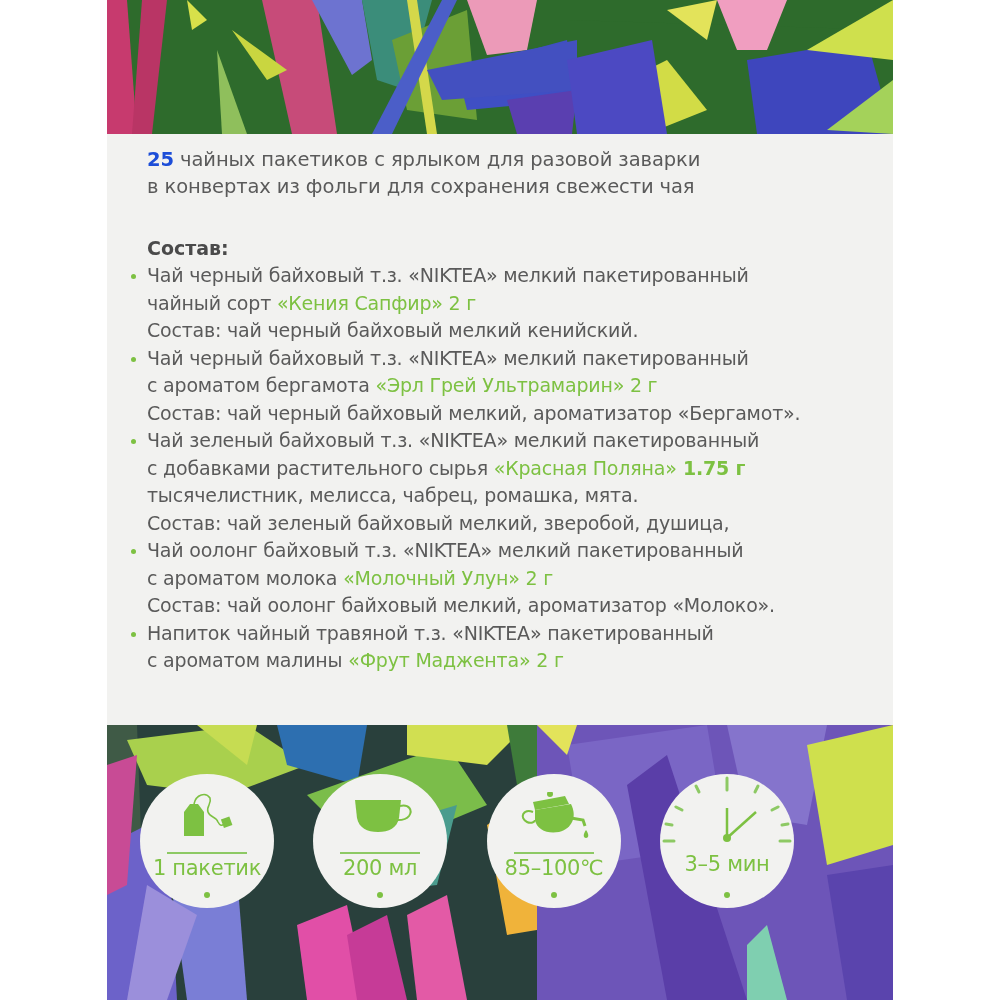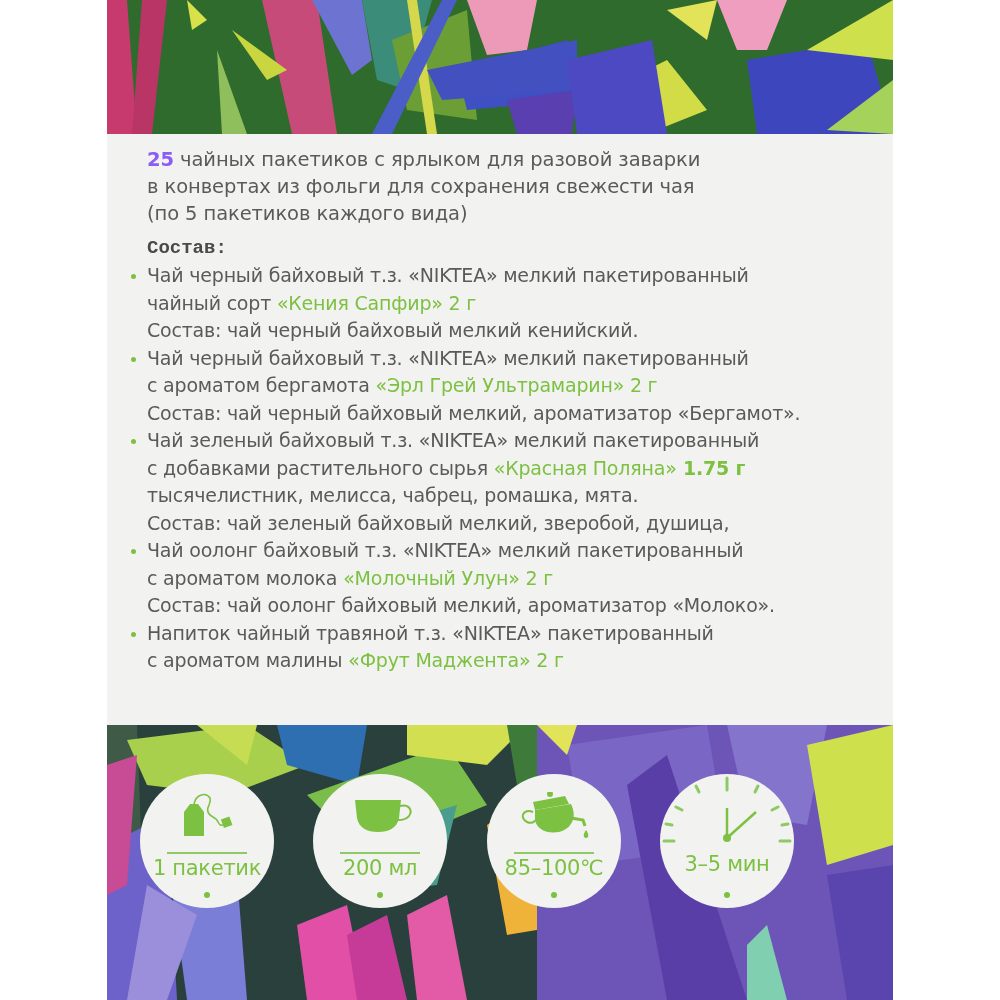--- a/index.html
+++ b/index.html
@@ -7,22 +7,22 @@
 
   .panel { position: absolute; left: 107px; top: 0; width: 786px; height: 1000px; overflow: hidden; }
 
   
   .illus-top { position: absolute; left: 0; top: 0; width: 786px; height: 134px; background: #2f6a2e; overflow: hidden; }
   .illus-bottom { position: absolute; left: 0; top: 725px; width: 786px; height: 275px; background: #0f172a; overflow: hidden; }
 
   
   .text-area { position: absolute; left: 0; top: 134px; width: 786px; height: 591px; background: #f2f2f0; }
   .intro { position: absolute; left: 40px; top: 12px; width: 720px; color: #5a5a5a; font-size: 19.5px; line-height: 27px; letter-spacing: -0.1px; }
-  .intro .num { color: #8b5cf6; font-weight: bold; }
-  .sostav-title { position: absolute; left: 40px; top: 103px; color: #4a4a4a; font-size: 19px; font-weight: bold; font-family: Liberation Mono, monospace; }
+  .intro .num { color: #1d4ed8; font-weight: bold; }
+  .sostav-title { position: absolute; left: 40px; top: 103px; color: #4a4a4a; font-size: 19px; font-weight: bold; }
   .items { position: absolute; left: 22px; top: 128px; width: 740px; }
   .item { position: relative; padding-left: 18px; color: #5a5a5a; font-size: 19px; line-height: 27.5px; letter-spacing: -0.2px; }
   .bullet { position: absolute; left: 2px; top: 12px; width: 5px; height: 5px; background: #7dc142; border-radius: 50%; }
   .name { color: #7dc142; font-weight: normal; }
 
   
   .badge { position: absolute; width: 134px; height: 134px; border-radius: 50%; background: #f2f2f0; top: 49px; }
   .badge .icon { position: absolute; left: 0; top: 18px; width: 134px; height: 46px; }
   .badge .rule { position: absolute; left: 27px; width: 80px; height: 2px; top: 78px; background: #8dc964; }
   .badge .label { position: absolute; left: 0; width: 134px; top: 82px; text-align: center; color: #7dc142; font-size: 21px; letter-spacing: -0.3px; }
@@ -60,21 +60,20 @@
       <path d="M640 60 L760 40 L786 134 L650 134 Z" fill="#3e46bd"></path>
       <path d="M700 50 L786 0 L786 60 Z" fill="#cfe04d"></path>
       <path d="M720 130 L786 80 L786 134 Z" fill="#a4d25a"></path>
     </svg>
   </div>
 
   <div class="text-area">
     <div class="intro">
       <div><span class="num">25</span><span> чайных пакетиков с ярлыком для разовой заварки</span></div>
       <div>в конвертах из фольги для сохранения свежести чая</div>
-      <div>(по 5 пакетиков каждого вида)</div>
     </div>
 
     <div class="sostav-title">Состав:</div>
 
     <div class="items">
       <div class="item">
         <span class="bullet"></span>
         <div>Чай черный байховый т.з. «NIKTEA» мелкий пакетированный</div>
         <div><span>чайный сорт </span><span class="name">«Кения Сапфир» 2 г</span></div>
         <div>Состав: чай черный байховый мелкий кенийский.</div>

